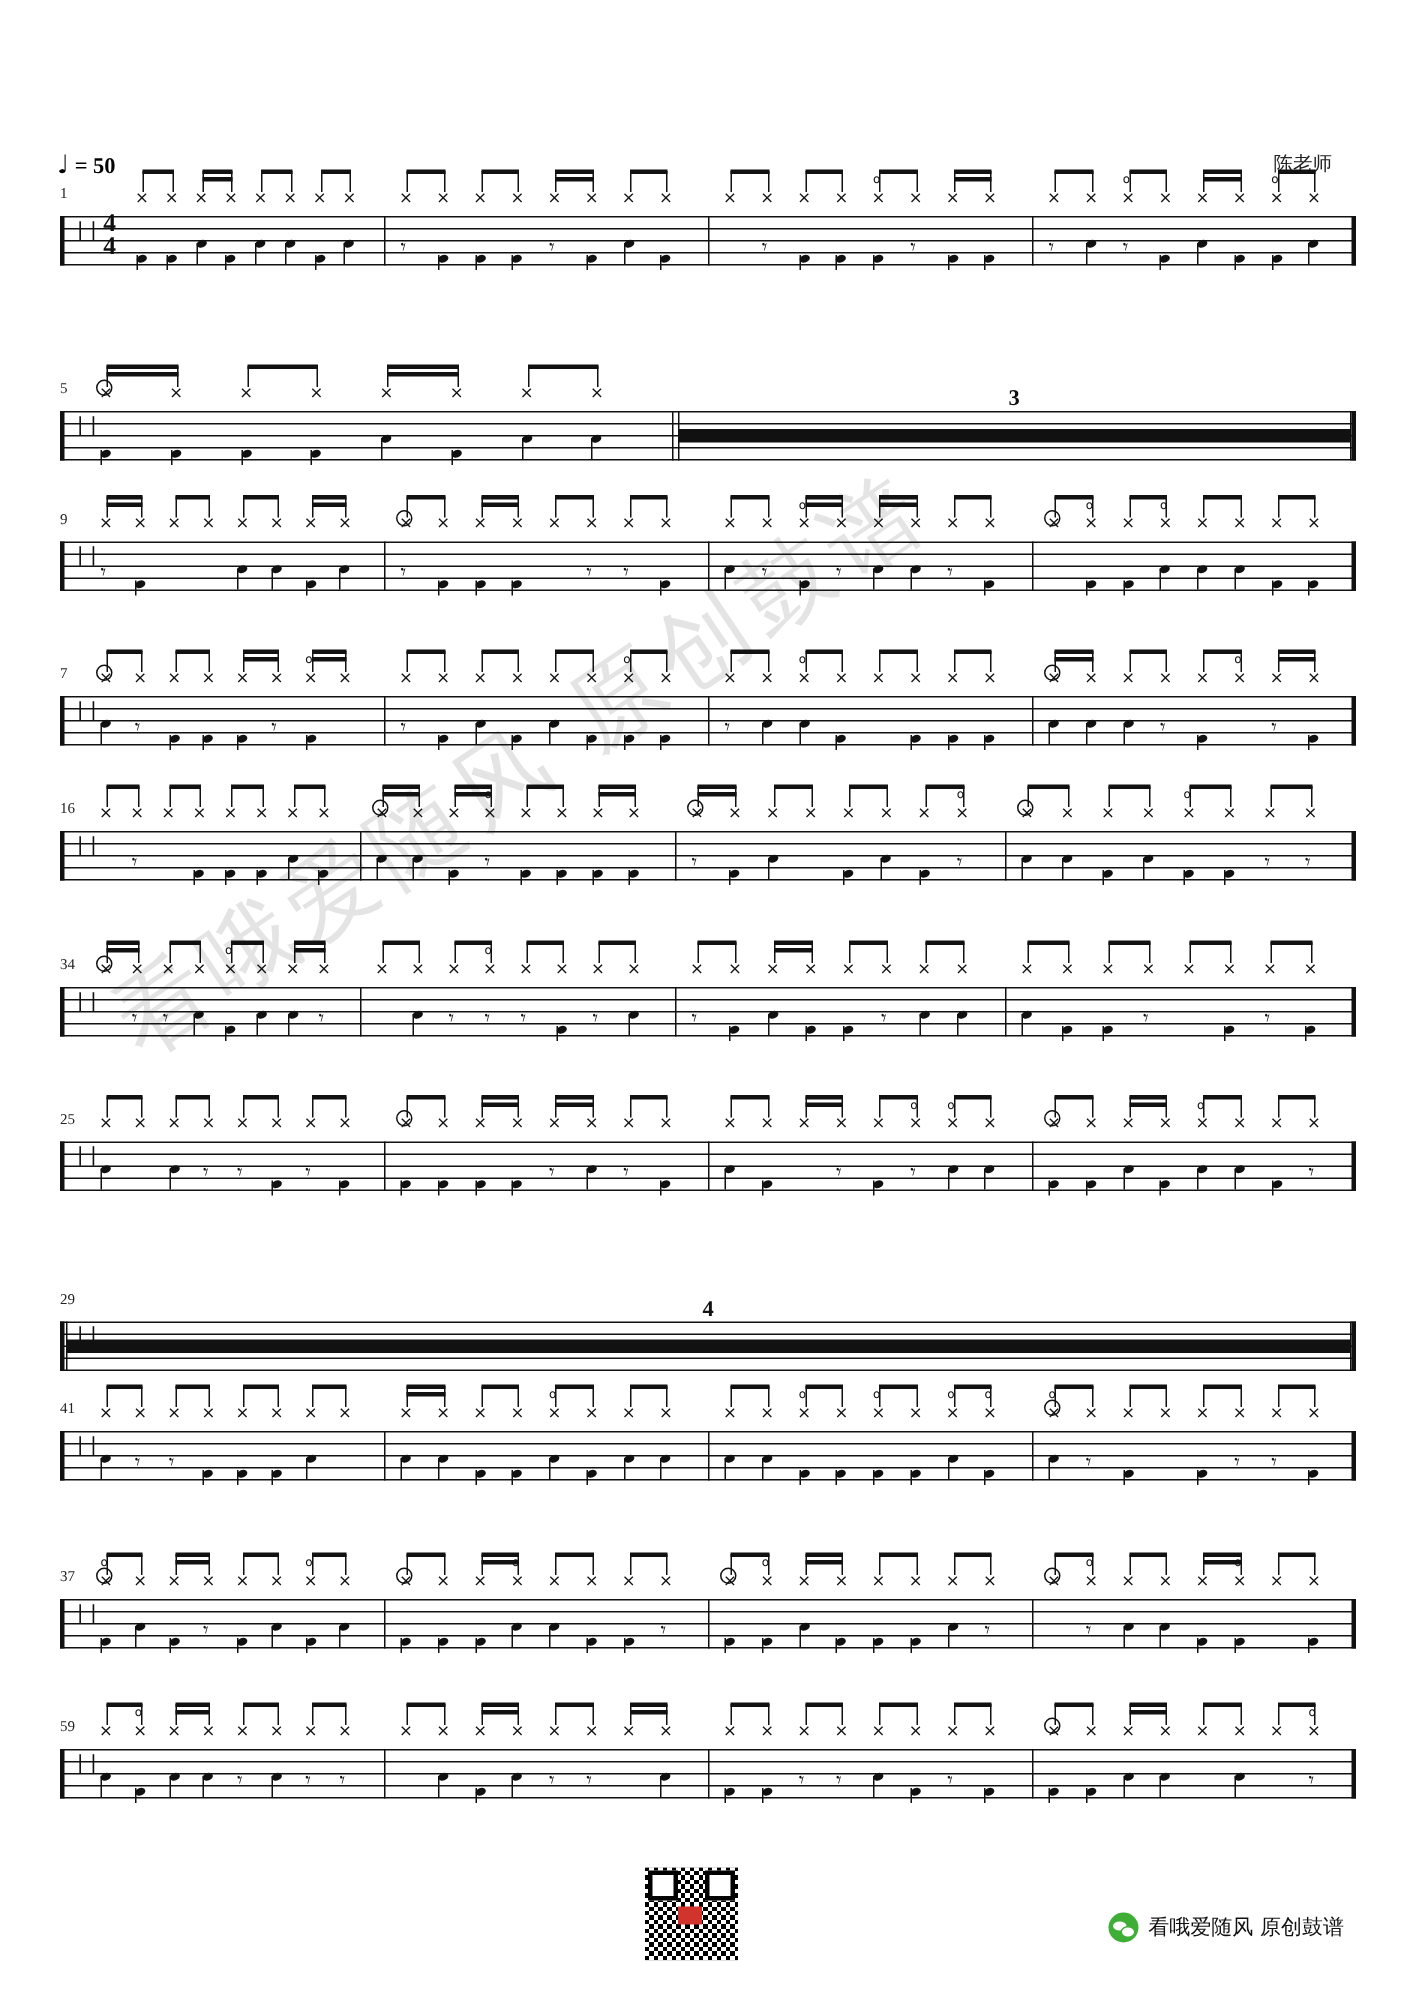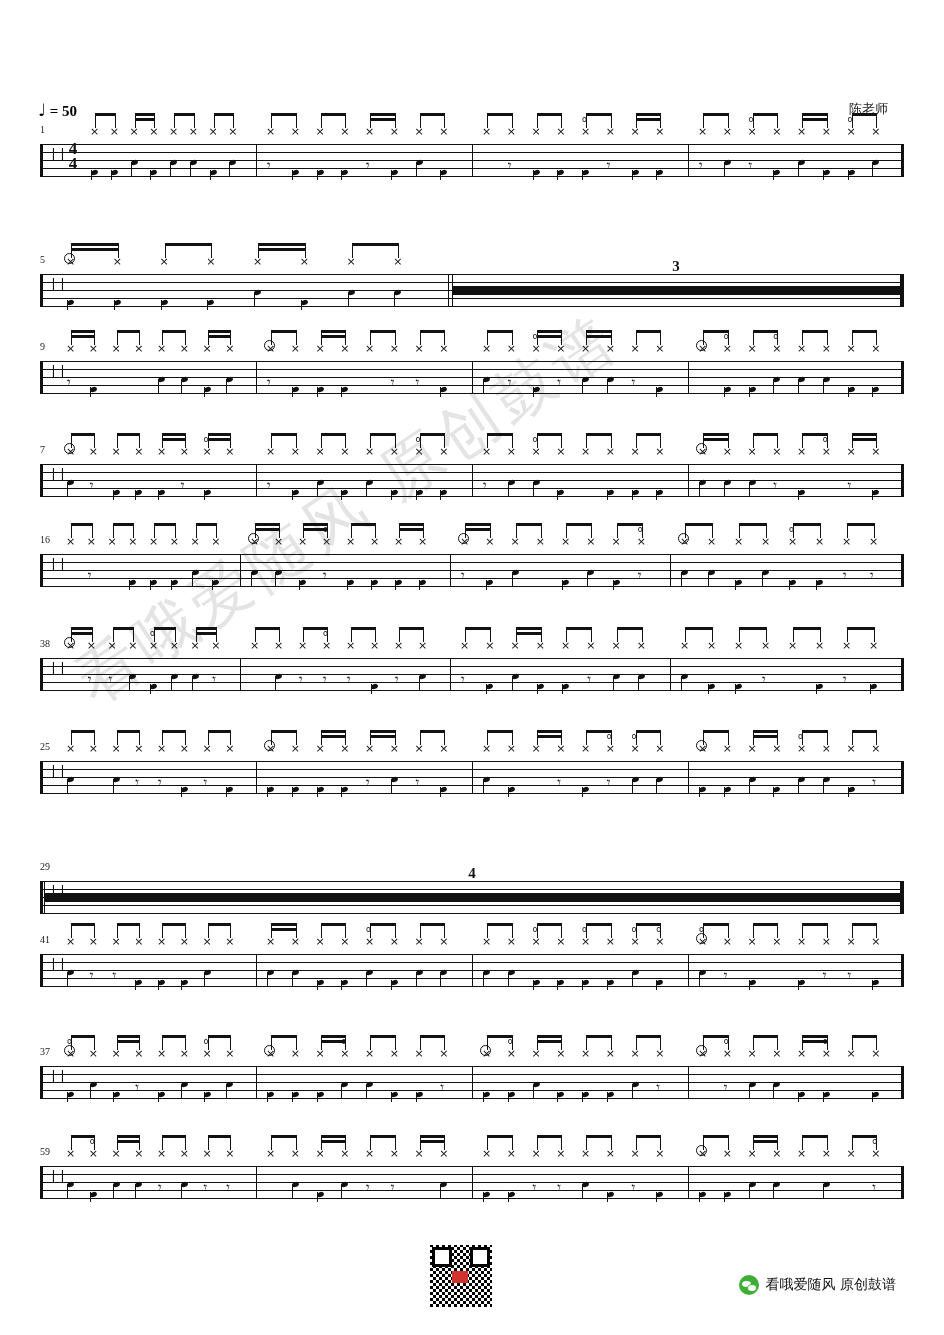--- a/index.html
+++ b/index.html
@@ -980,21 +980,21 @@
         <div class="accentcirc" style="left: 638px; top: 5px;"></div>
       </div>
       <div class="system" style="top: 632px;">
         <div class="staff">
           <div class="line l0"></div>
           <div class="line l1"></div>
           <div class="line l2"></div>
           <div class="line l3"></div>
           <div class="line l4"></div>
         </div>
-        <div class="measure-num" style="left: 0px;">38</div>
+        <div class="measure-num" style="left: 0px;">34</div>
         <div class="staff-start"></div>
         <div class="clef" style="left: 8px;">❘❘</div>
         <div class="barline" style="left: 200px;"></div>
         <div class="barline" style="left: 410px;"></div>
         <div class="barline" style="left: 630px;"></div>
         <div class="barline thick" style="left: 861px;"></div>
         <div class="nx" style="left: 26px; top: 8px;">×</div>
         <div class="stem" style="left: 31px; top: -4px; height: 14px;"></div>
         <div class="nx" style="left: 46.75px; top: 8px;">×</div>
         <div class="stem" style="left: 51.75px; top: -4px; height: 14px;"></div>

